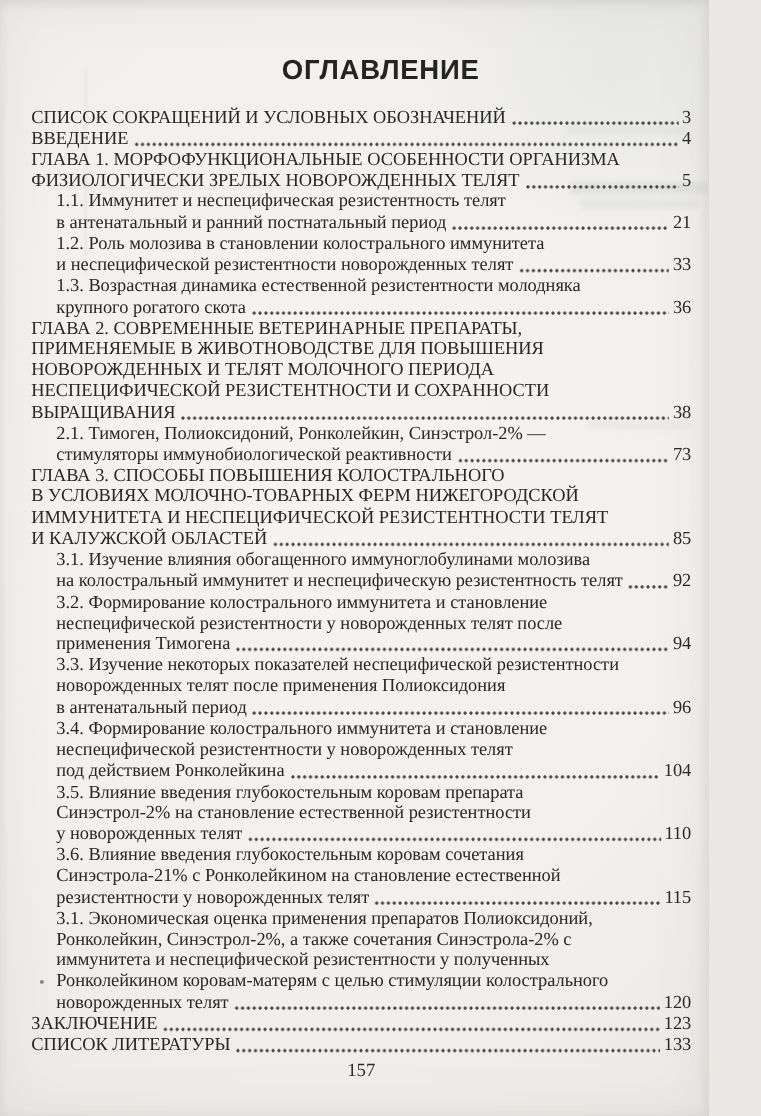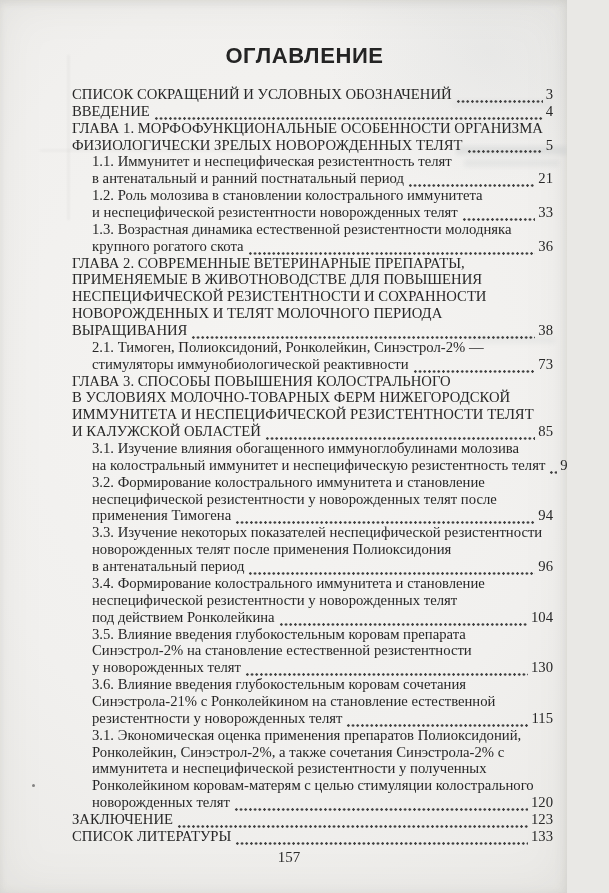--- a/index.html
+++ b/index.html
@@ -43,21 +43,21 @@
     font-family: "Liberation Sans", sans-serif;
     font-weight: bold; font-size: 22px; line-height: 24px;
     letter-spacing: 0.6px; color: #242424;
   }
 
   .toc {
     position: absolute; top: 86px; left: 25px; width: 528px;
     font-size: 14.7px; line-height: 16.86px; color: #272727;
   }
   .entry.sub { padding-left: 20px; }
-  .row { display: flex; align-items: flex-end; margin-left: 47px; }
+  .row { display: flex; align-items: center; }
   .t { white-space: nowrap; }
   .leader {
     flex: 1 1 auto; min-width: 8px; height: 11px;
     margin: 0 3px 0 4px;
     background-image: radial-gradient(circle, #404040 1.05px, rgba(0,0,0,0) 1.45px);
     background-size: 4.7px 3px;
     background-repeat: repeat-x;
     background-position: left bottom;
   }
   .pg { white-space: nowrap; }
@@ -137,26 +137,26 @@
         </div>
       </div>
       <div class="entry">
         <div class="row">
           <span class="t">ГЛАВА 2. СОВРЕМЕННЫЕ ВЕТЕРИНАРНЫЕ ПРЕПАРАТЫ,</span>
         </div>
         <div class="row">
           <span class="t">ПРИМЕНЯЕМЫЕ В ЖИВОТНОВОДСТВЕ ДЛЯ ПОВЫШЕНИЯ</span>
         </div>
         <div class="row">
+          <span class="t">НОВОРОЖДЕННЫХ И ТЕЛЯТ МОЛОЧНОГО ПЕРИОДА</span>
+        </div>
+        <div class="row">
           <span class="t">НЕСПЕЦИФИЧЕСКОЙ РЕЗИСТЕНТНОСТИ И СОХРАННОСТИ</span>
         </div>
         <div class="row">
-          <span class="t">НОВОРОЖДЕННЫХ И ТЕЛЯТ МОЛОЧНОГО ПЕРИОДА</span>
-        </div>
-        <div class="row">
           <span class="t">ВЫРАЩИВАНИЯ</span>
           <span class="leader"></span>
           <span class="pg">38</span>
         </div>
       </div>
       <div class="entry sub">
         <div class="row">
           <span class="t">2.1. Тимоген, Полиоксидоний, Ронколейкин, Синэстрол-2% —</span>
         </div>
         <div class="row">
@@ -233,21 +233,21 @@
       <div class="entry sub">
         <div class="row">
           <span class="t">3.5. Влияние введения глубокостельным коровам препарата</span>
         </div>
         <div class="row">
           <span class="t">Синэстрол-2% на становление естественной резистентности</span>
         </div>
         <div class="row">
           <span class="t">у новорожденных телят</span>
           <span class="leader"></span>
-          <span class="pg">130</span>
+          <span class="pg">110</span>
         </div>
       </div>
       <div class="entry sub">
         <div class="row">
           <span class="t">3.6. Влияние введения глубокостельным коровам сочетания</span>
         </div>
         <div class="row">
           <span class="t">Синэстрола-21% с Ронколейкином на становление естественной</span>
         </div>
         <div class="row">

